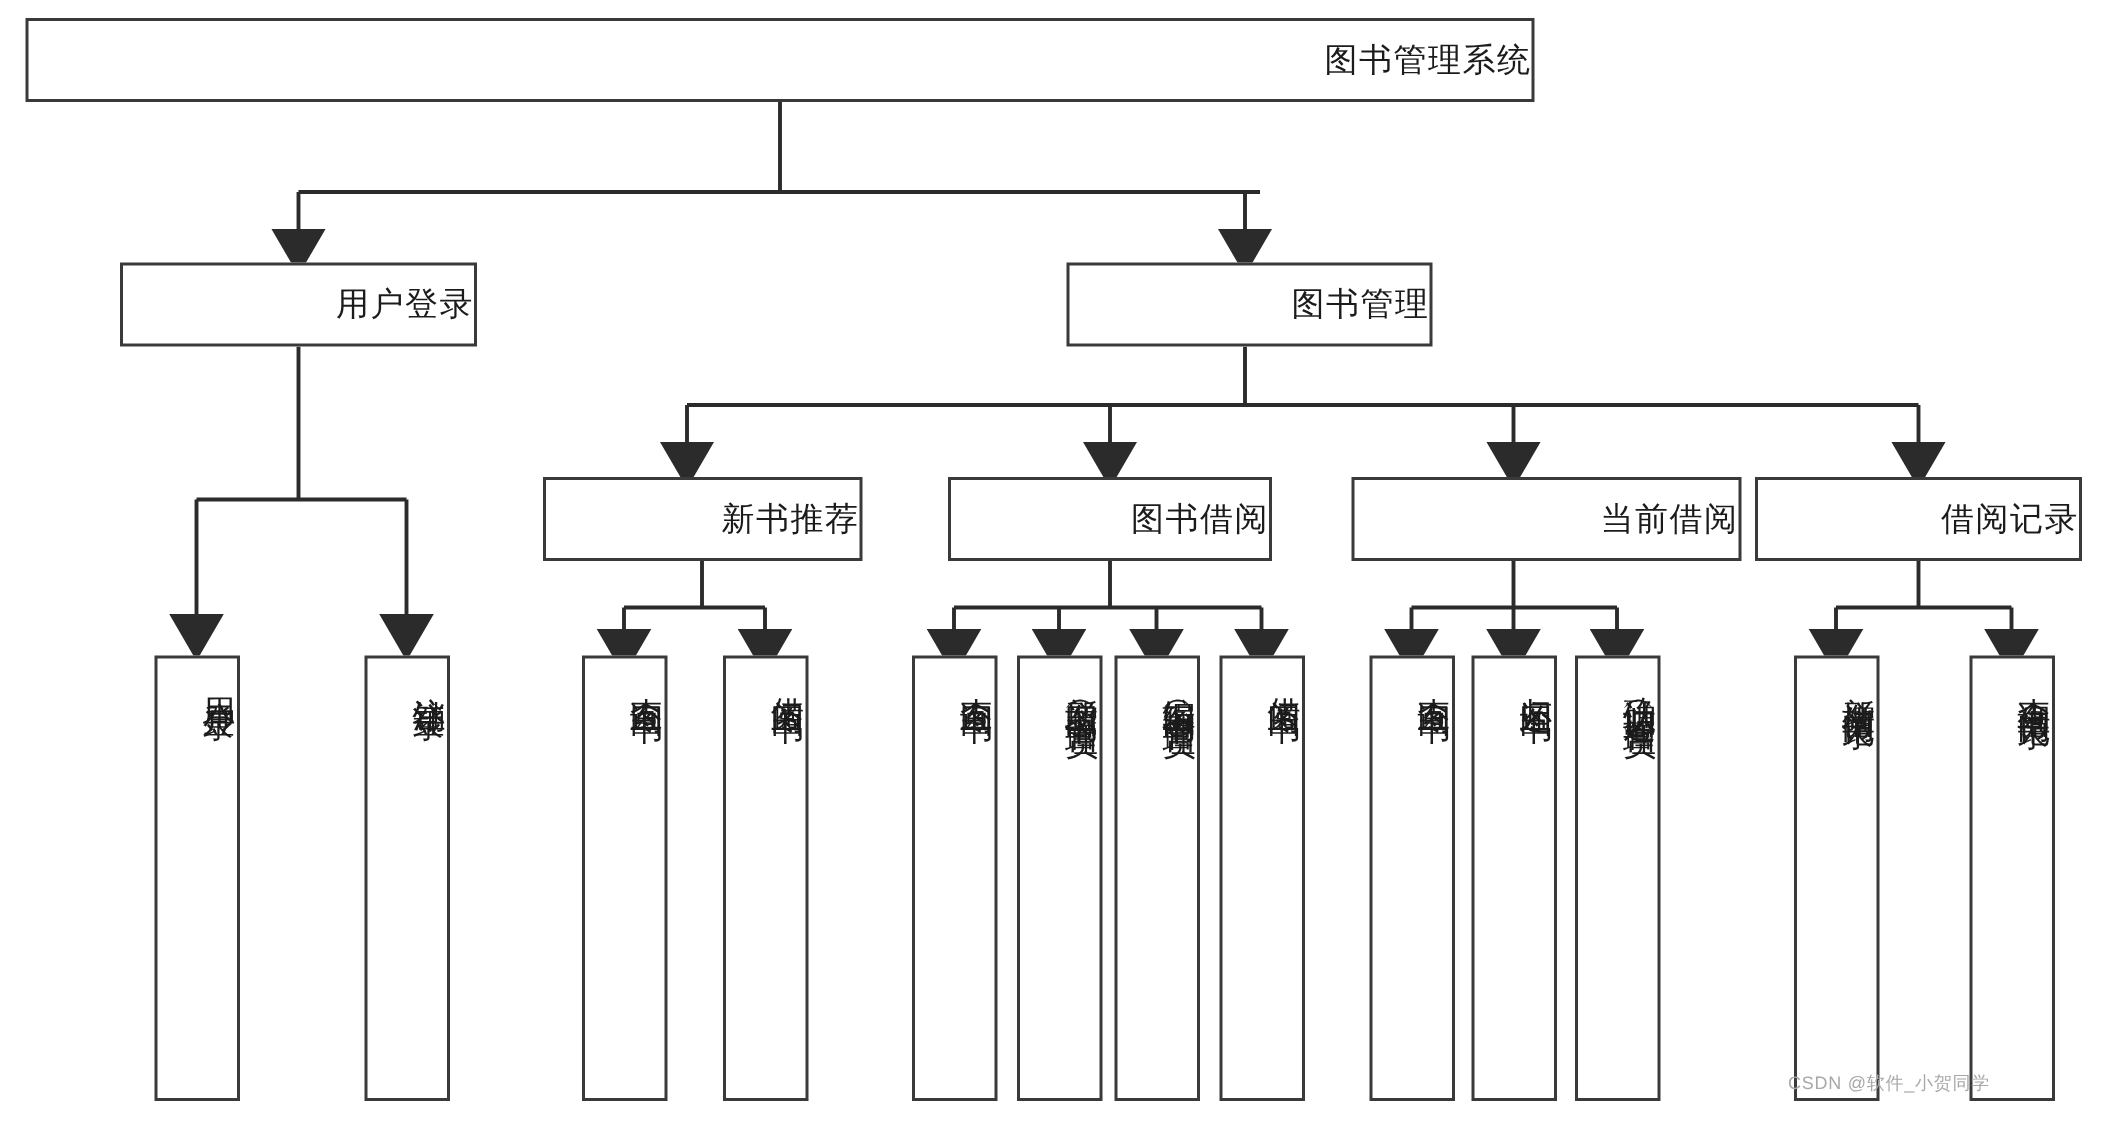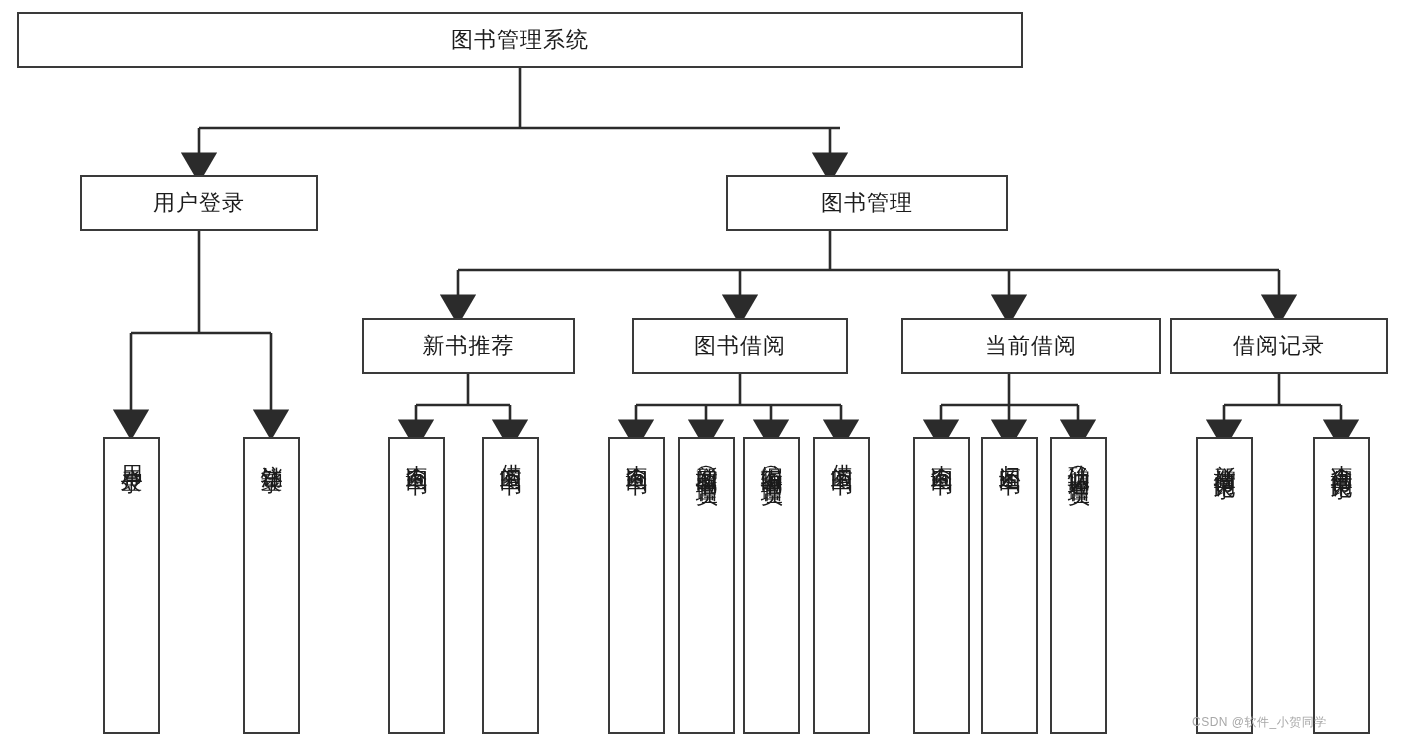--- a/index.html
+++ b/index.html
@@ -2,21 +2,21 @@
 <html><head>
 <meta charset="utf-8">
 <style>
   html,body{margin:0;padding:0;background:#ffffff;}
   body{width:1405px;height:747px;overflow:hidden;
        font-family:"Liberation Sans","DejaVu Sans",sans-serif;}
   #diagram{position:relative;width:1405px;height:747px;background:#ffffff;}
   svg.wires{position:absolute;left:0;top:0;width:1405px;height:747px;}
   .node{position:absolute;box-sizing:border-box;background:#ffffff;
         border:2px solid #3a3a3a;display:flex;align-items:center;
-        justify-content:center;}
+        justify-content:flex-end;}
   .node .label{color:#1b1b1b;line-height:1.12;white-space:pre;}
   .node.horiz .label{font-size:22px;letter-spacing:1px;}
   .node.vert{padding-top:8px;align-items:flex-start;}
   .node.vert .label{writing-mode:vertical-rl;text-orientation:upright;
         font-size:22px;letter-spacing:3px;text-align:center;}
   #watermark{position:absolute;left:1192px;top:714px;font-size:12px;
         color:#a8a8a8;white-space:nowrap;letter-spacing:0.5px;}
 </style>
 </head>
 <body>
@@ -73,21 +73,21 @@
     </g>
   </svg>
 
   <div class="node horiz" style="left:17px;top:12px;width:1006px;height:56px;">
     <span class="label">图书管理系统</span>
   </div>
 
   <div class="node horiz" style="left:80px;top:175px;width:238px;height:56px;">
     <span class="label">用户登录</span>
   </div>
-  <div class="node horiz" style="left:711px;top:175px;width:282px;height:56px;margin-left:15px;">
+  <div class="node horiz" style="left:711px;top:175px;width:244px;height:56px;">
     <span class="label">图书管理</span>
   </div>
 
   <div class="node horiz" style="left:632px;top:318px;width:216px;height:56px;">
     <span class="label">图书借阅</span>
   </div>
   <div class="node horiz" style="left:362px;top:318px;width:213px;height:56px;">
     <span class="label">新书推荐</span>
   </div>
   <div class="node horiz" style="left:901px;top:318px;width:260px;height:56px;">

